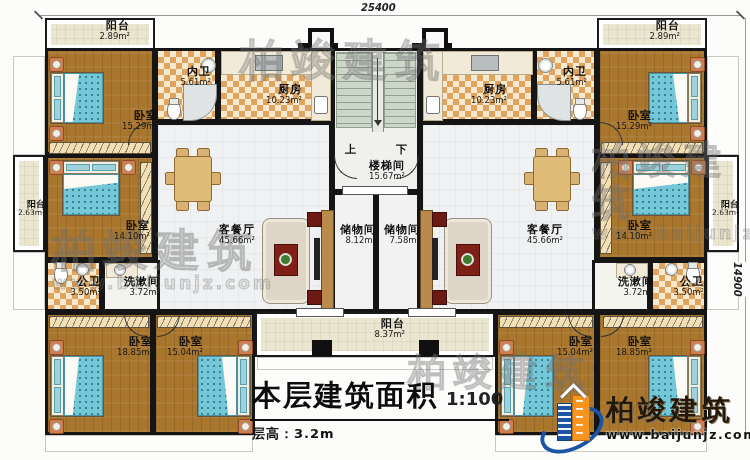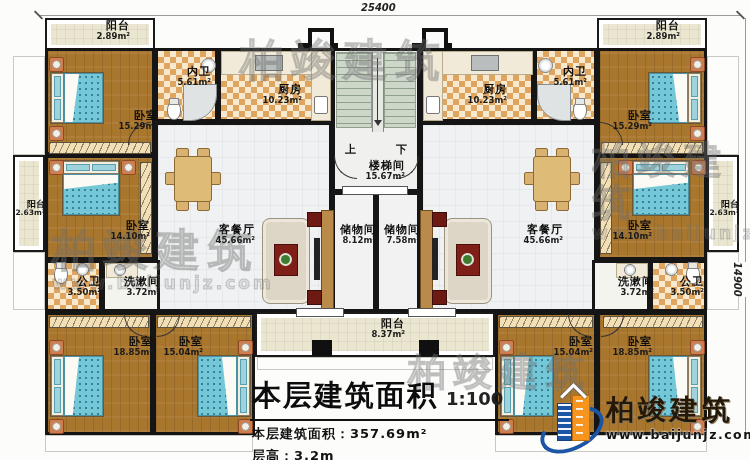--- a/index.html
+++ b/index.html
@@ -19,21 +19,21 @@
   .washbg{background:#f4f4ef;}
   .stairroom{background:#f0f1ee;}
   .balcony{position:absolute;box-sizing:border-box;border:2px solid #1a1a1a;background-color:#ebe6d0;
         background-image:linear-gradient(rgba(0,0,0,.05) 1px,transparent 1px),
                          linear-gradient(90deg,rgba(0,0,0,.05) 1px,transparent 1px);
         background-size:9px 9px;box-shadow:inset 0 0 0 4px #fff;}
   .eave{position:absolute;box-sizing:border-box;border:1px solid #c9c9c4;background:#fdfdfc;}
   
   .rlabel{position:absolute;text-align:right;line-height:1.05;z-index:30;}
   .rlabel .rname{display:block;font-size:11px;font-weight:bold;color:#0e0e0e;letter-spacing:1px;}
-  .rlabel .rarea{display:block;font-size:8.5px;font-weight:bold;color:#1a1a1a;}
+  .rlabel .rarea{display:block;font-size:8.5px;font-weight:normal;color:#1a1a1a;}
   .rlabel.sm .rname{font-size:9px;letter-spacing:0;}
   .rlabel.sm .rarea{font-size:7.5px;}
   .updown{position:absolute;font-size:11px;font-weight:bold;z-index:30;}
   
   .treads{position:absolute;background:#ccd7ca;box-sizing:border-box;border:1px solid #8fa08c;
         background-image:repeating-linear-gradient(180deg,#8fa08c 0 1px,transparent 1px 7px);}
   .stair-rail{position:absolute;background:#e6eae3;border-left:1px solid #888;border-right:1px solid #888;box-sizing:border-box;}
   .arrow-line{position:absolute;background:#333;}
   .arrow-head{position:absolute;width:0;height:0;border-left:4px solid transparent;border-right:4px solid transparent;border-top:6px solid #333;}
   
@@ -470,21 +470,20 @@
       <span class="rarea">8.37m²</span>
     </div>
 
   <div class="updown" style="left:345px;top:142px">上</div>
   <div class="updown" style="left:396px;top:142px">下</div>
 
   <div class="titleblock">
     <div class="tb-head">
       <span class="tb-title">本层建筑面积</span><span class="tb-scale">1:100</span>
     </div>
-    <div class="tb-line">本层建筑面积：357.69m²</div>
     <div class="tb-line">层高：3.2m</div>
   </div>
 
   <div class="logo">
     <div class="logo-icon">
       <div class="swoosh"></div>
       <div class="bld-blue"></div>
       <div class="bld-orange"></div>
       <div class="roof"></div>
     </div>

